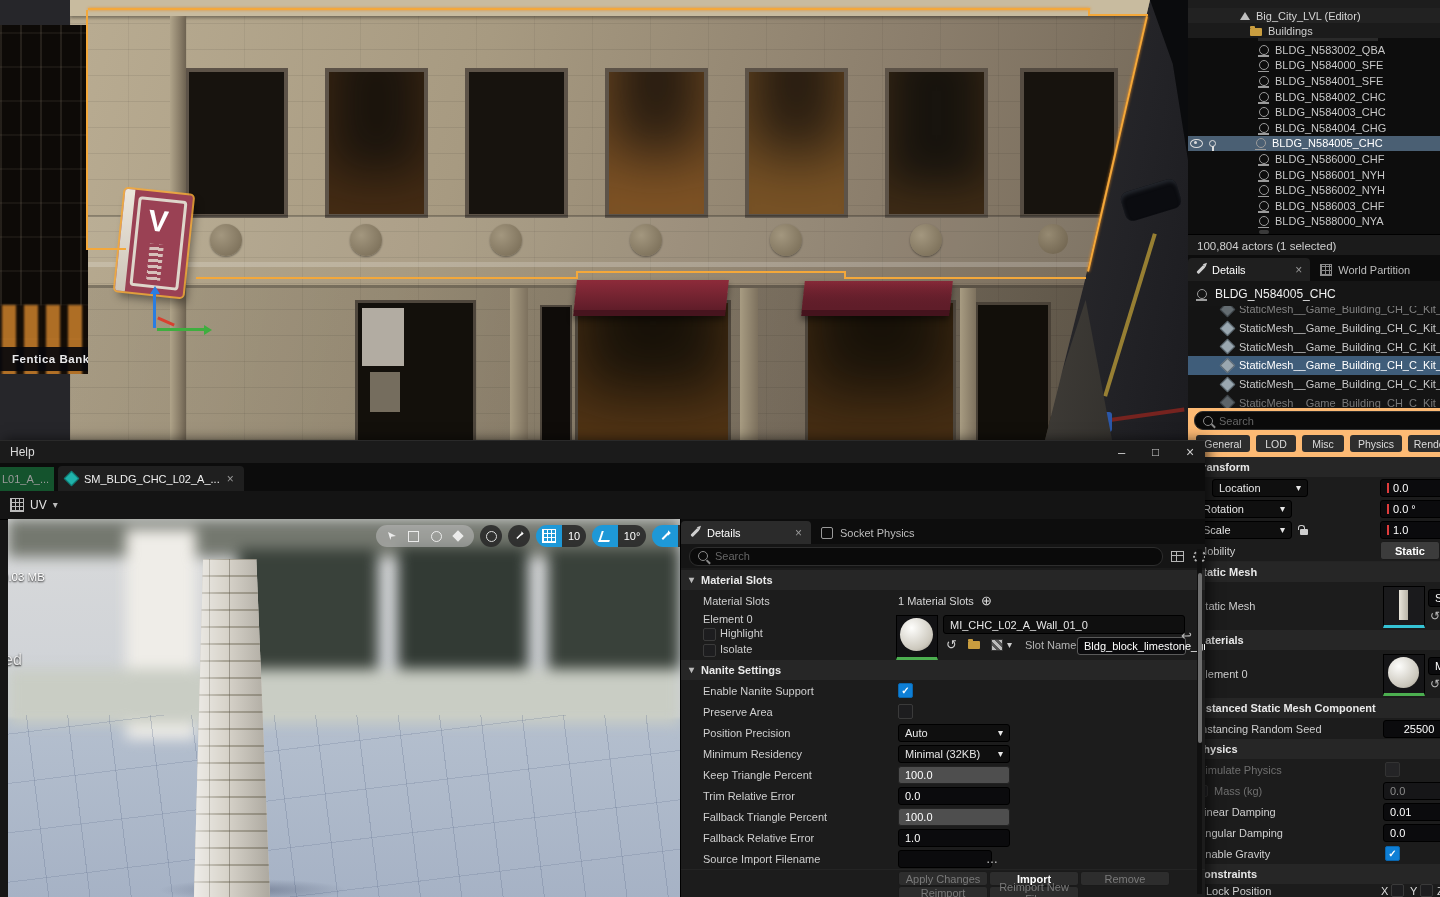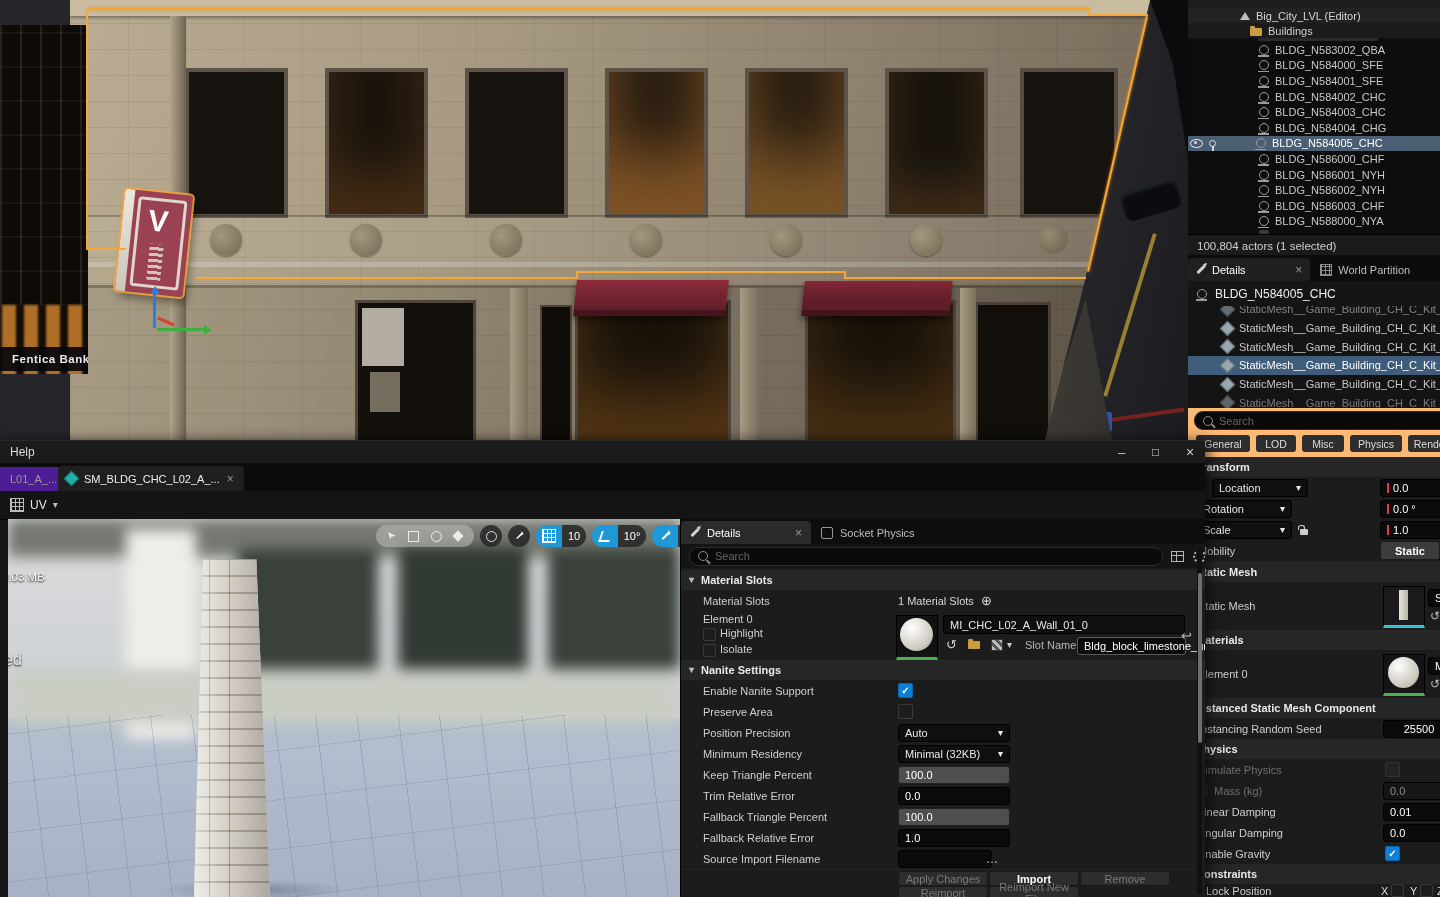--- a/index.html
+++ b/index.html
@@ -442,21 +442,21 @@
   <div class="abs clip" style="left:0;top:440px;width:1205px;height:457px;background:#161616;z-index:5;box-shadow:4px 0 12px rgba(0,0,0,0.6);border-top:1px solid #2a2a2a;">
 
     <div class="abs" style="left:0;top:0;width:1205px;height:22px;background:#1b1b1b;display:flex;align-items:center;">
       <span class="txt" style="margin-left:10px;color:#dcdcdc;font-size:12px;">Help</span>
       <span class="abs txt" style="left:1118px;color:#cfcfcf;font-size:13px;">–</span>
       <span class="abs txt" style="left:1152px;color:#cfcfcf;font-size:12px;">□</span>
       <span class="abs txt" style="left:1186px;color:#cfcfcf;font-size:14px;">×</span>
     </div>
 
     <div class="abs" style="left:0;top:22px;width:1205px;height:28px;background:#0c0c0c;">
-      <div class="abs clip" style="left:0;top:4px;width:52px;height:24px;background:#4c1d95;display:flex;align-items:center;padding-left:10px;">
+      <div class="abs clip" style="left:0;top:4px;width:52px;height:24px;background:#14532d;display:flex;align-items:center;padding-left:2px;">
         <span class="txt" style="color:#9a9a9a;">L01_A_...</span>
       </div>
       <div class="abs" style="left:58px;top:3px;width:170px;height:25px;background:#1f1f1f;border-radius:4px 4px 0 0;display:flex;align-items:center;gap:7px;padding:0 8px;">
         <span class="i-cube"></span>
         <span class="txt" style="color:#efefef;">SM_BLDG_CHC_L02_A_...</span>
         <span class="glyph" style="color:#9a9a9a;font-size:12px;">×</span>
       </div>
     </div>
 
     <div class="abs" style="left:0;top:50px;width:1205px;height:28px;background:#141414;border-bottom:1px solid #000;display:flex;align-items:center;gap:6px;padding-left:10px;">

